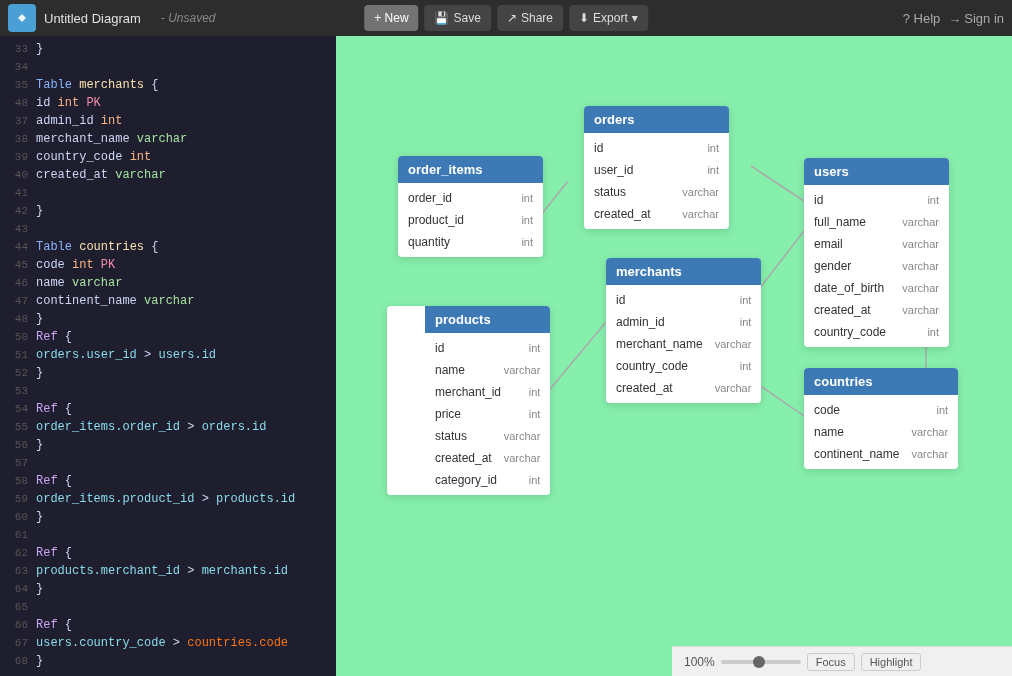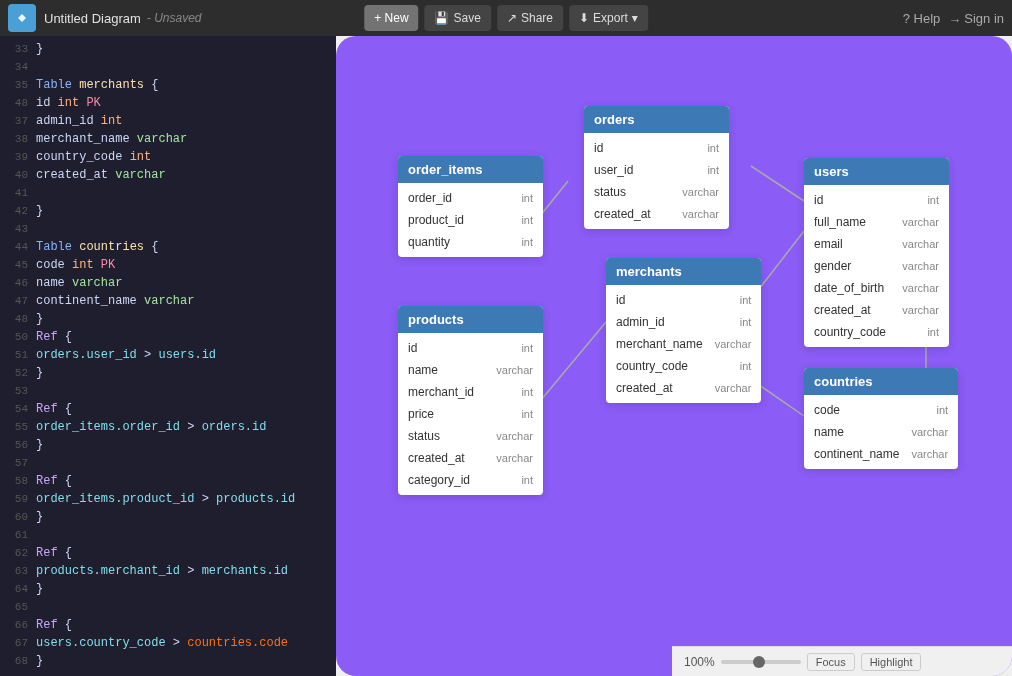--- a/index.html
+++ b/index.html
@@ -10,21 +10,21 @@
       display: flex; align-items: center;
       background: #2d2d2d; height: 36px;
       padding: 0 8px; gap: 8px; position: relative; z-index: 10;
     }
     #topbar .logo {
       width: 28px; height: 28px; background: #4a9fd4;
       border-radius: 4px; display: flex; align-items: center; justify-content: center;
       color: white; font-weight: bold; font-size: 14px; flex-shrink: 0;
     }
     #topbar .title-area {
-      display: flex; align-items: center; gap: 6px; flex: 1; text-align: center;
+      display: flex; align-items: center; gap: 20px; flex: 1; text-align: center;
     }
     #topbar .diagram-title {
       color: #e0e0e0; font-size: 13px;
     }
     #topbar .unsaved {
       color: #888; font-size: 12px; font-style: italic;
     }
     #topbar .center-btns {
       display: flex; align-items: center; gap: 6px;
       position: absolute; left: 50%; transform: translateX(-50%);
@@ -73,22 +73,22 @@
     .code-content { color: #cdd6f4; }
     .kw-table { color: #89b4fa; }
     .kw-ref { color: #cba6f7; }
     .kw-int { color: #fab387; }
     .kw-varchar { color: #a6e3a1; }
     .kw-pk { color: #f38ba8; }
     .kw-punct { color: #cdd6f4; }
 
     
     #right-panel {
-      flex: 1; background: #8b5cf6;
-      position: relative; overflow: hidden; border-radius: 20px;
+      flex: 1; background: #86efac;
+      position: relative; overflow: hidden;
     }
 
     
     .db-table {
       position: absolute;
       background: white;
       border-radius: 4px;
       box-shadow: 0 2px 8px rgba(0,0,0,0.15);
       min-width: 145px;
       overflow: hidden;
@@ -372,21 +372,21 @@
           <span class="field-name">product_id</span>
           <span class="field-type">int</span>
         </div>
         <div class="db-field">
           <span class="field-name">quantity</span>
           <span class="field-type">int</span>
         </div>
       </div>
     </div>
 
-    <div class="db-table" style="left:62px; top:270px;">
+    <div class="db-table" style="left:51px; top:270px;padding-left:38px;">
       <div class="db-table-header">products</div>
       <div class="db-table-body">
         <div class="db-field">
           <span class="field-name">id</span>
           <span class="field-type">int</span>
         </div>
         <div class="db-field">
           <span class="field-name">name</span>
           <span class="field-type">varchar</span>
         </div>

